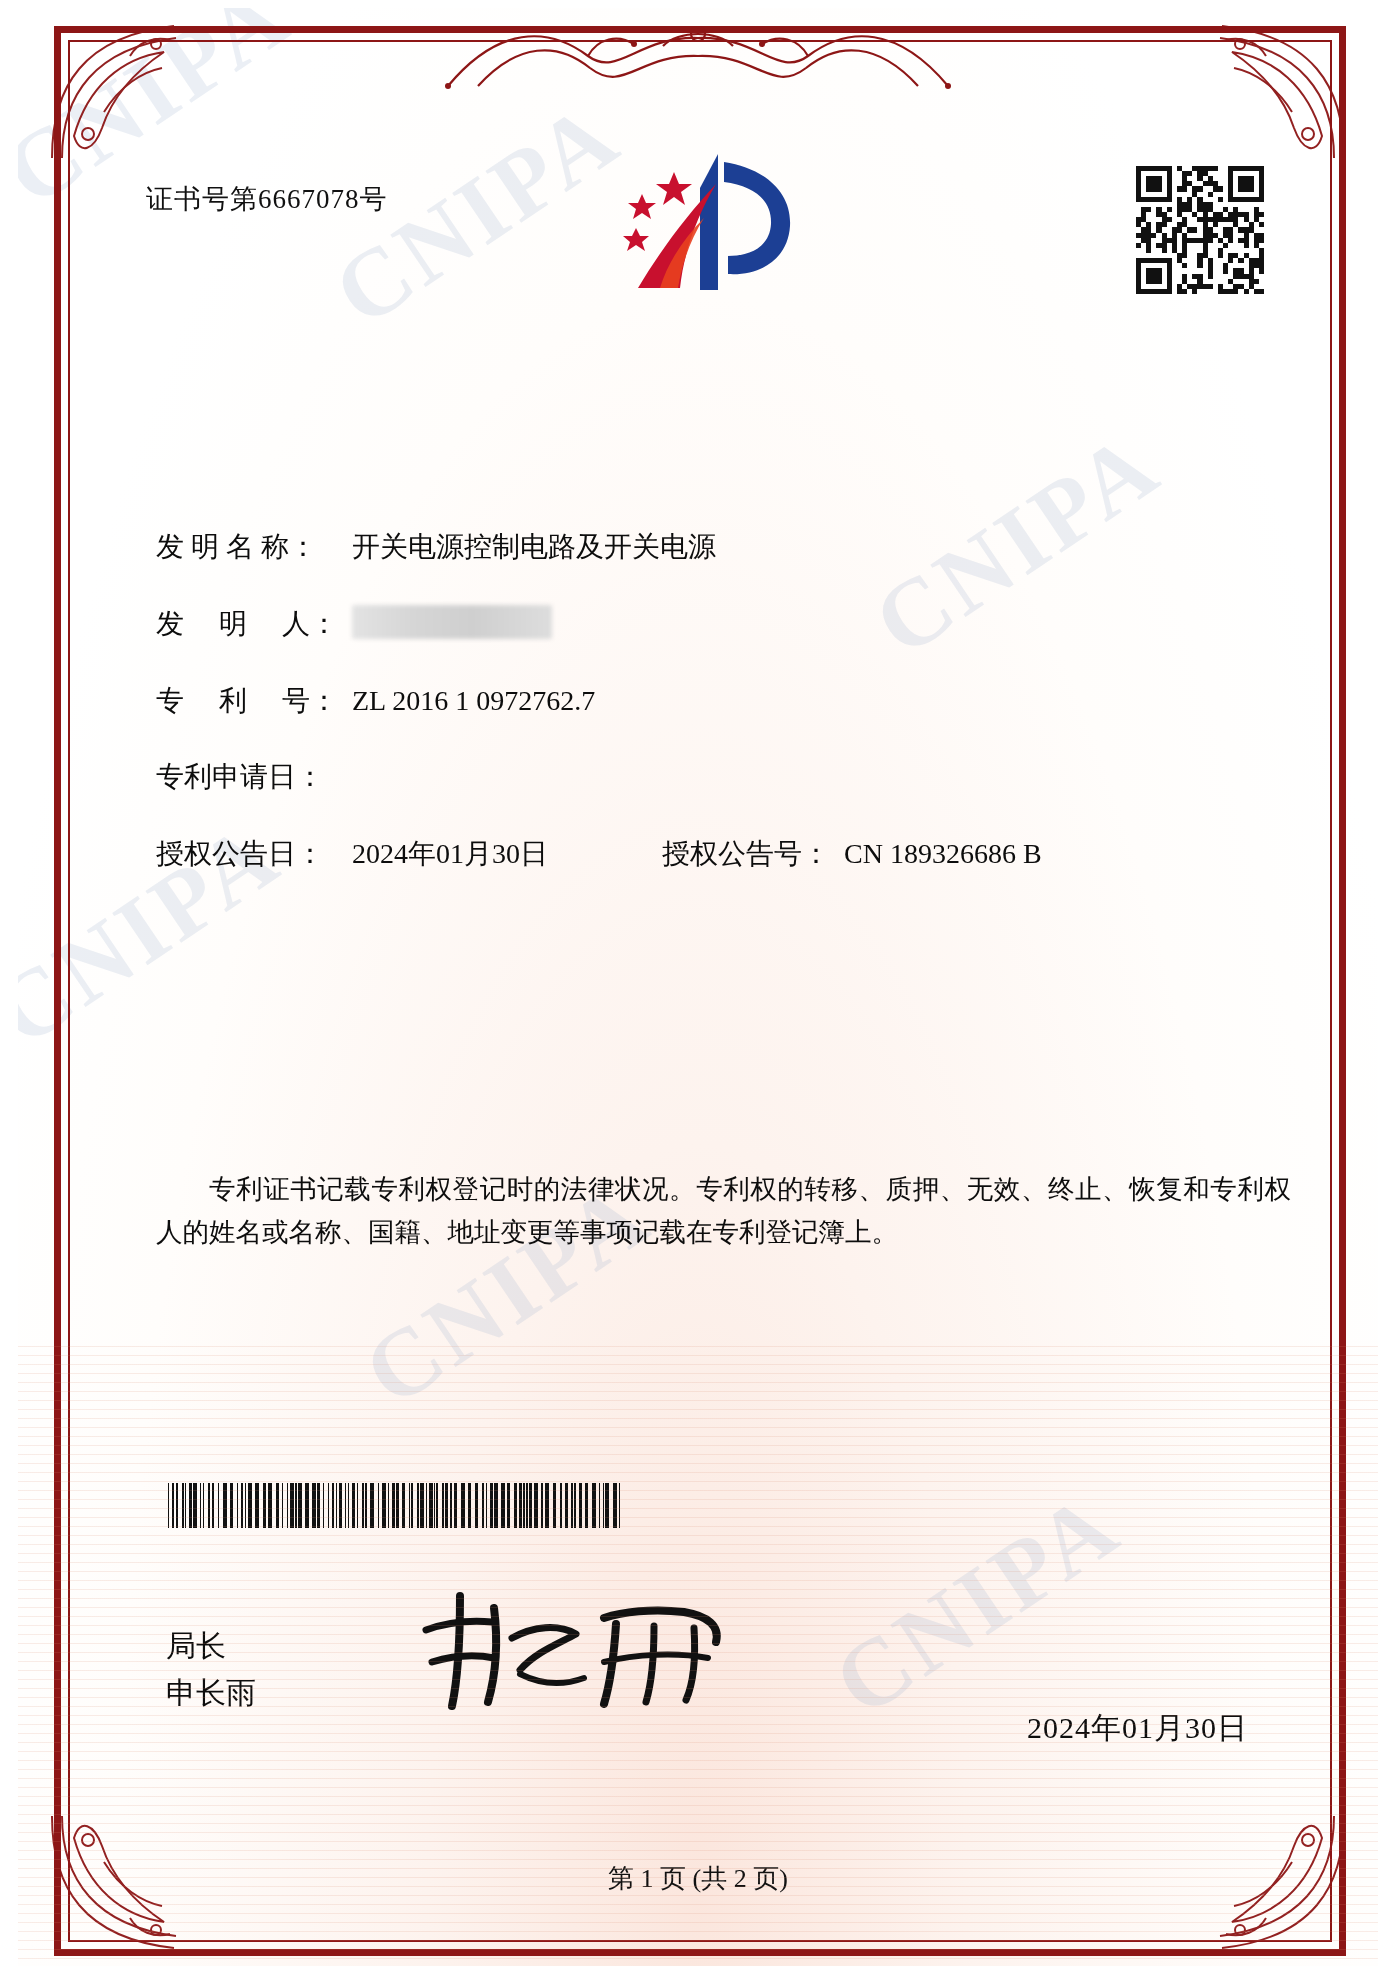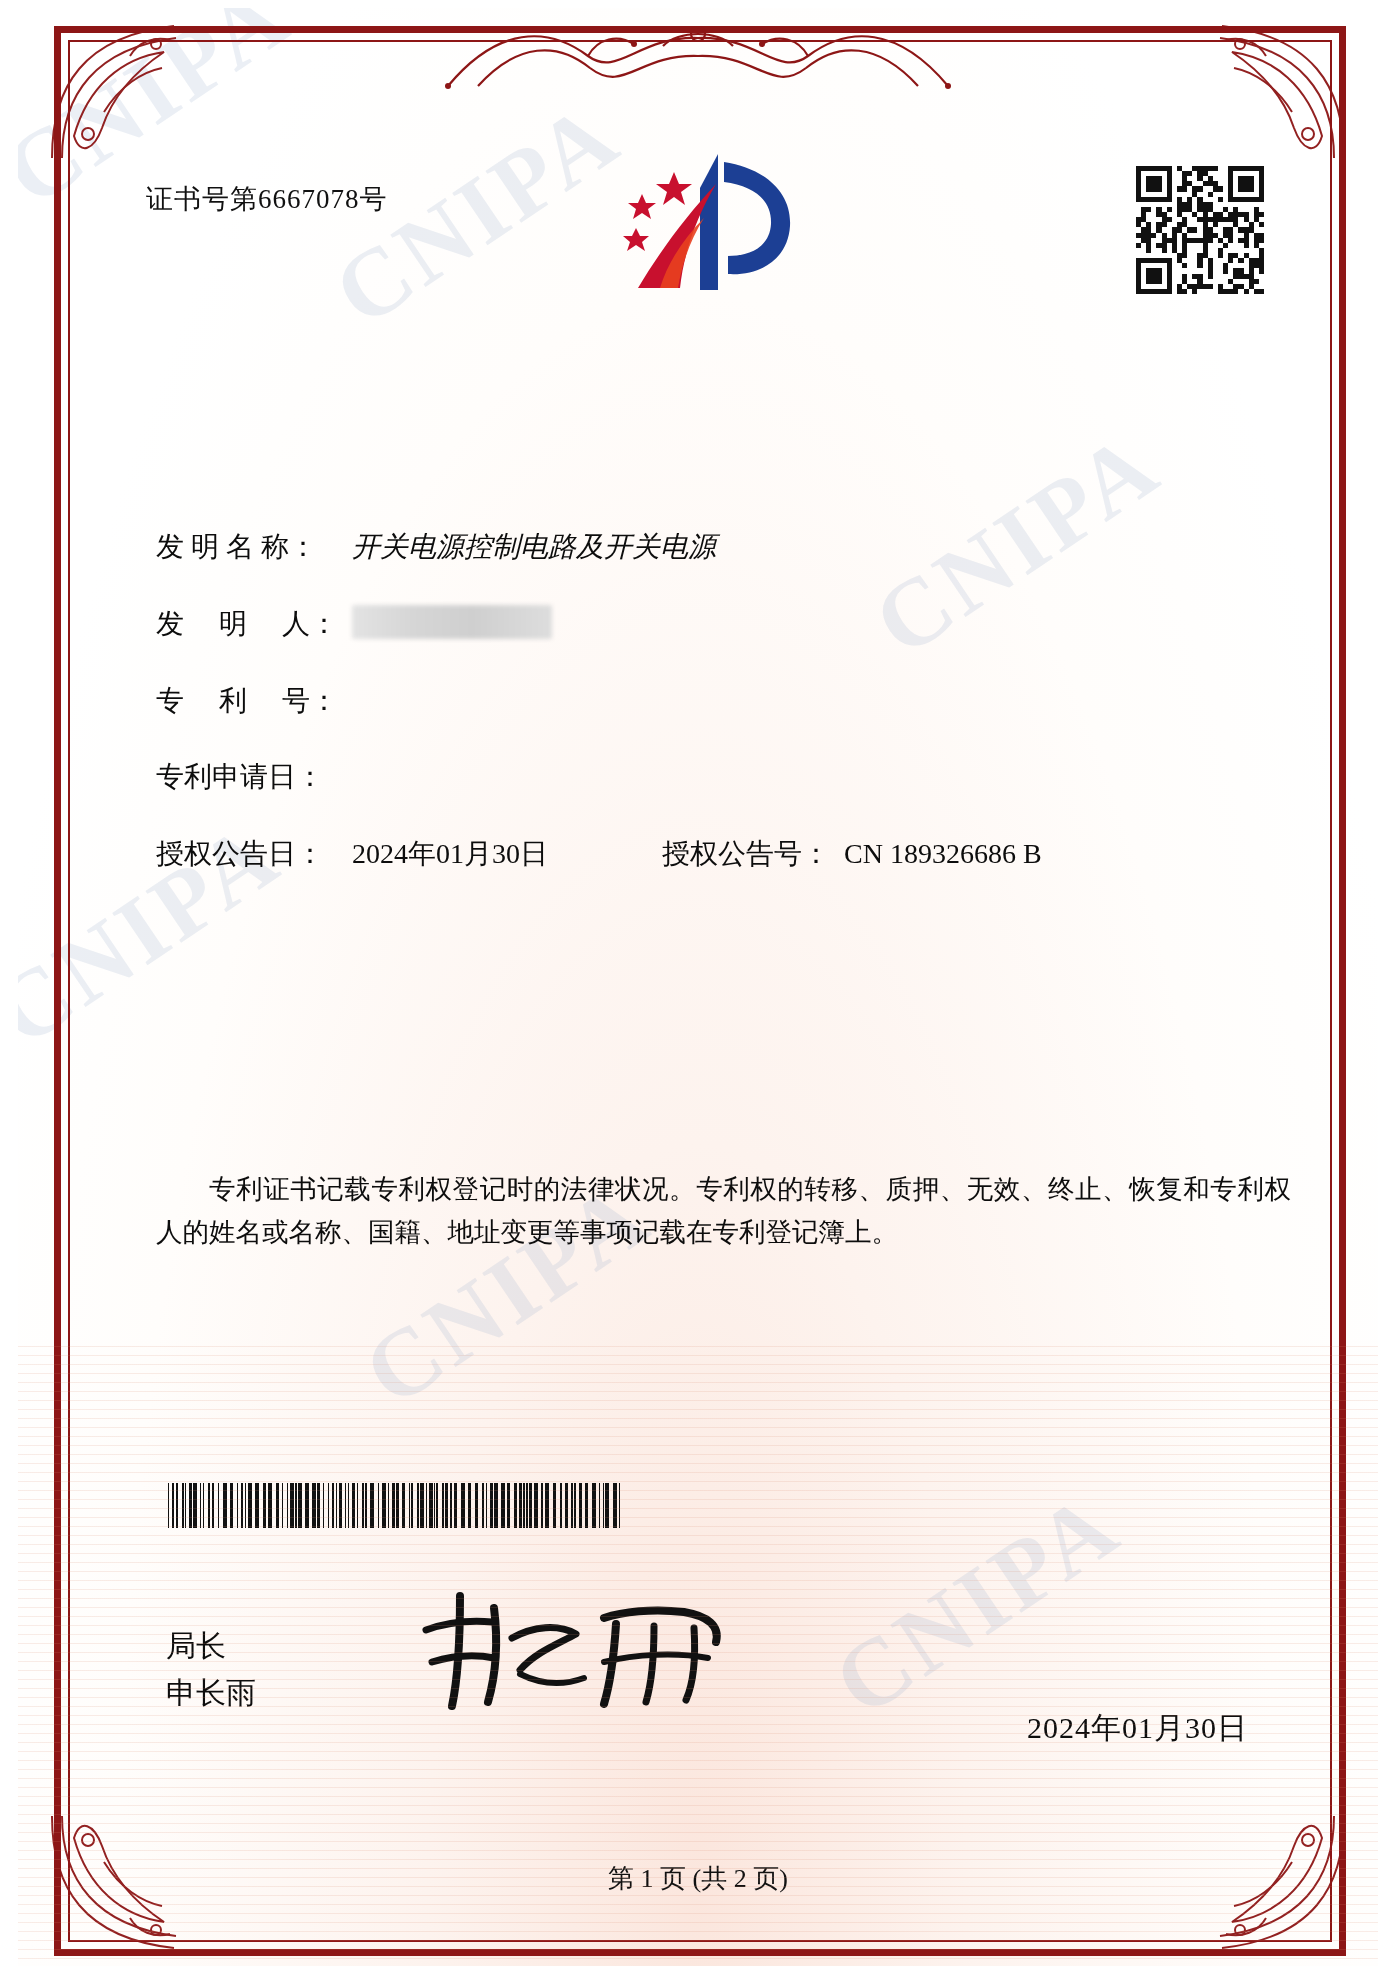--- a/index.html
+++ b/index.html
@@ -172,21 +172,20 @@
     line-height: 1.35;
   }
   .f-label {
     width: 196px;
     flex: 0 0 196px;
     letter-spacing: 0px;
     white-space: pre;
   }
   .f-value {
     flex: 1;
-    font-style: italic;
   }
   .f-value.addr { max-width: 760px; }
   .redact {
     display: inline-block;
     width: 200px;
     height: 34px;
     background: linear-gradient(90deg,#e3e3e3 0%, #d6d6d6 30%, #cfcfcf 60%, #dddddd 100%);
     filter: blur(2px);
     vertical-align: -6px;
     border-radius: 2px;
@@ -1008,20 +1007,21 @@
 
       <div class="field">
         <div class="f-label">发　 明　 人：</div>
         <div class="f-value">
           <span class="redact"></span>
         </div>
       </div>
 
       <div class="field">
         <div class="f-label">专　 利　 号：</div>
+        <div class="f-value">ZL 2016 1 0972762.7</div>
       </div>
 
       <div class="field">
         <div class="f-label">专利申请日：</div>
       </div>
 
 
 
       <div class="row-split">
         <div class="left-label">授权公告日：</div>

